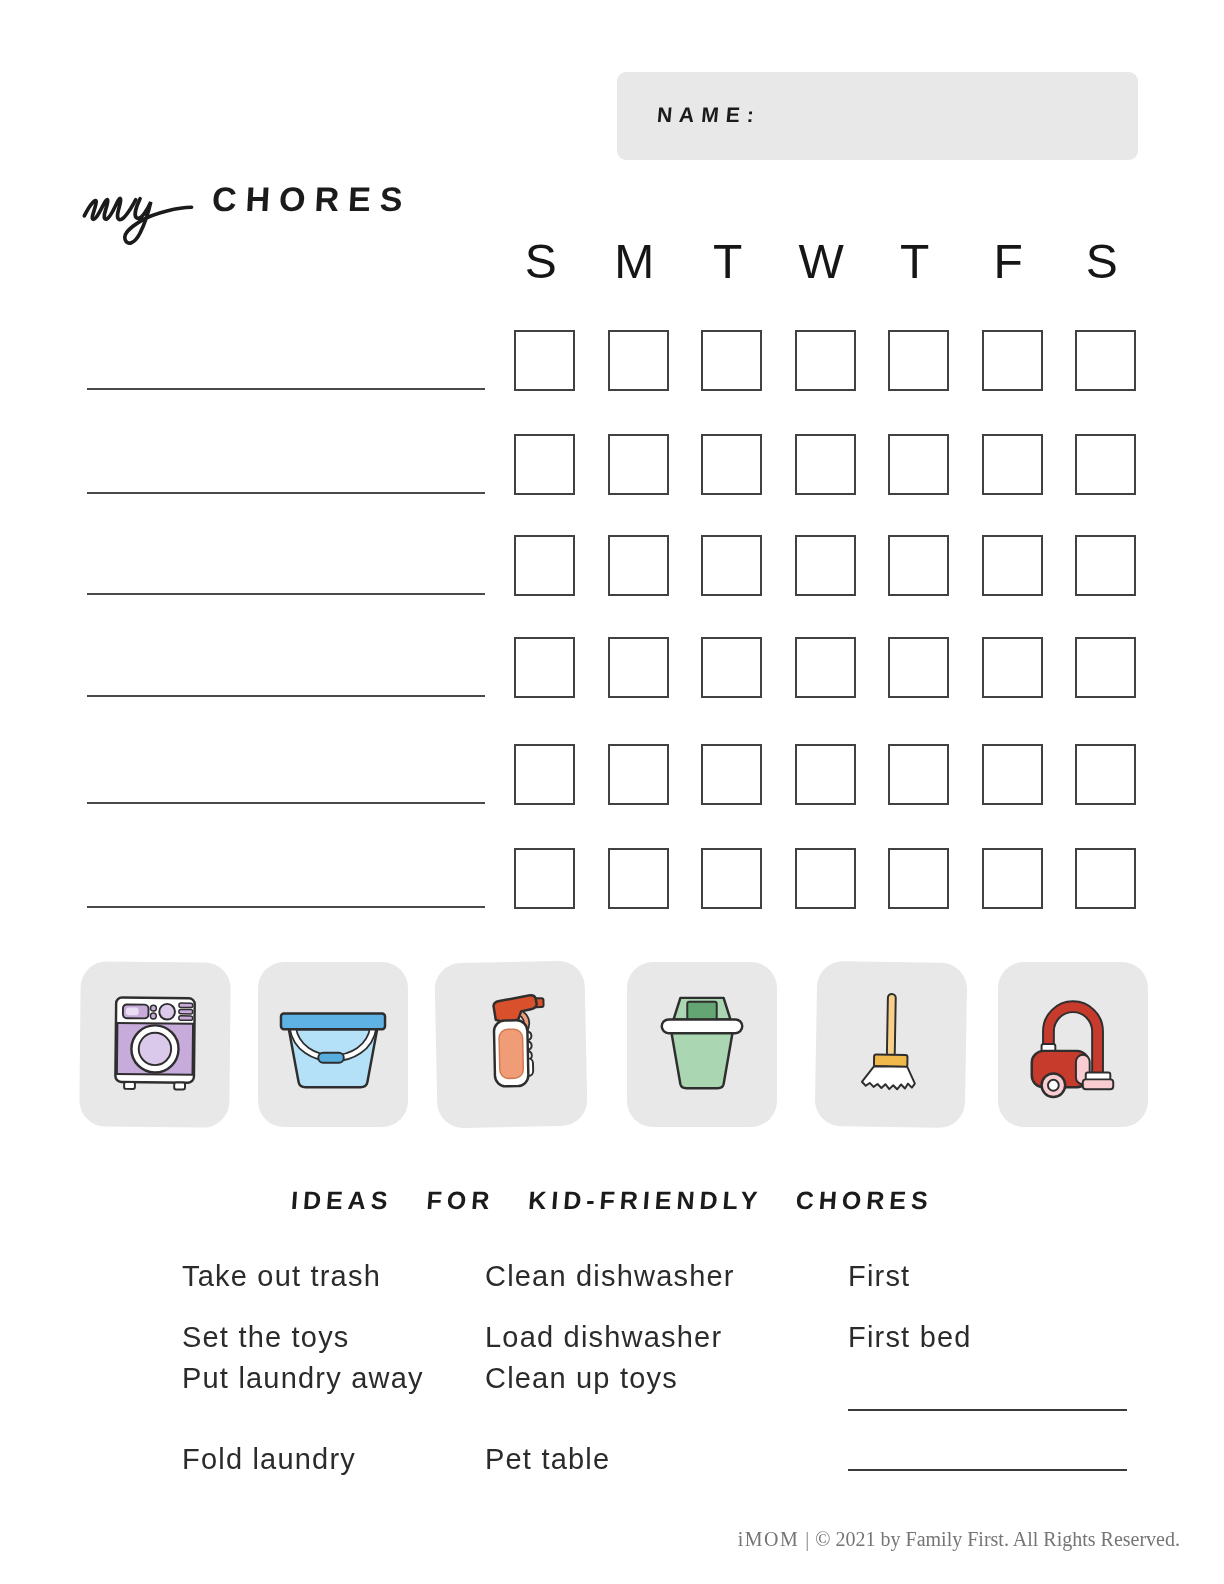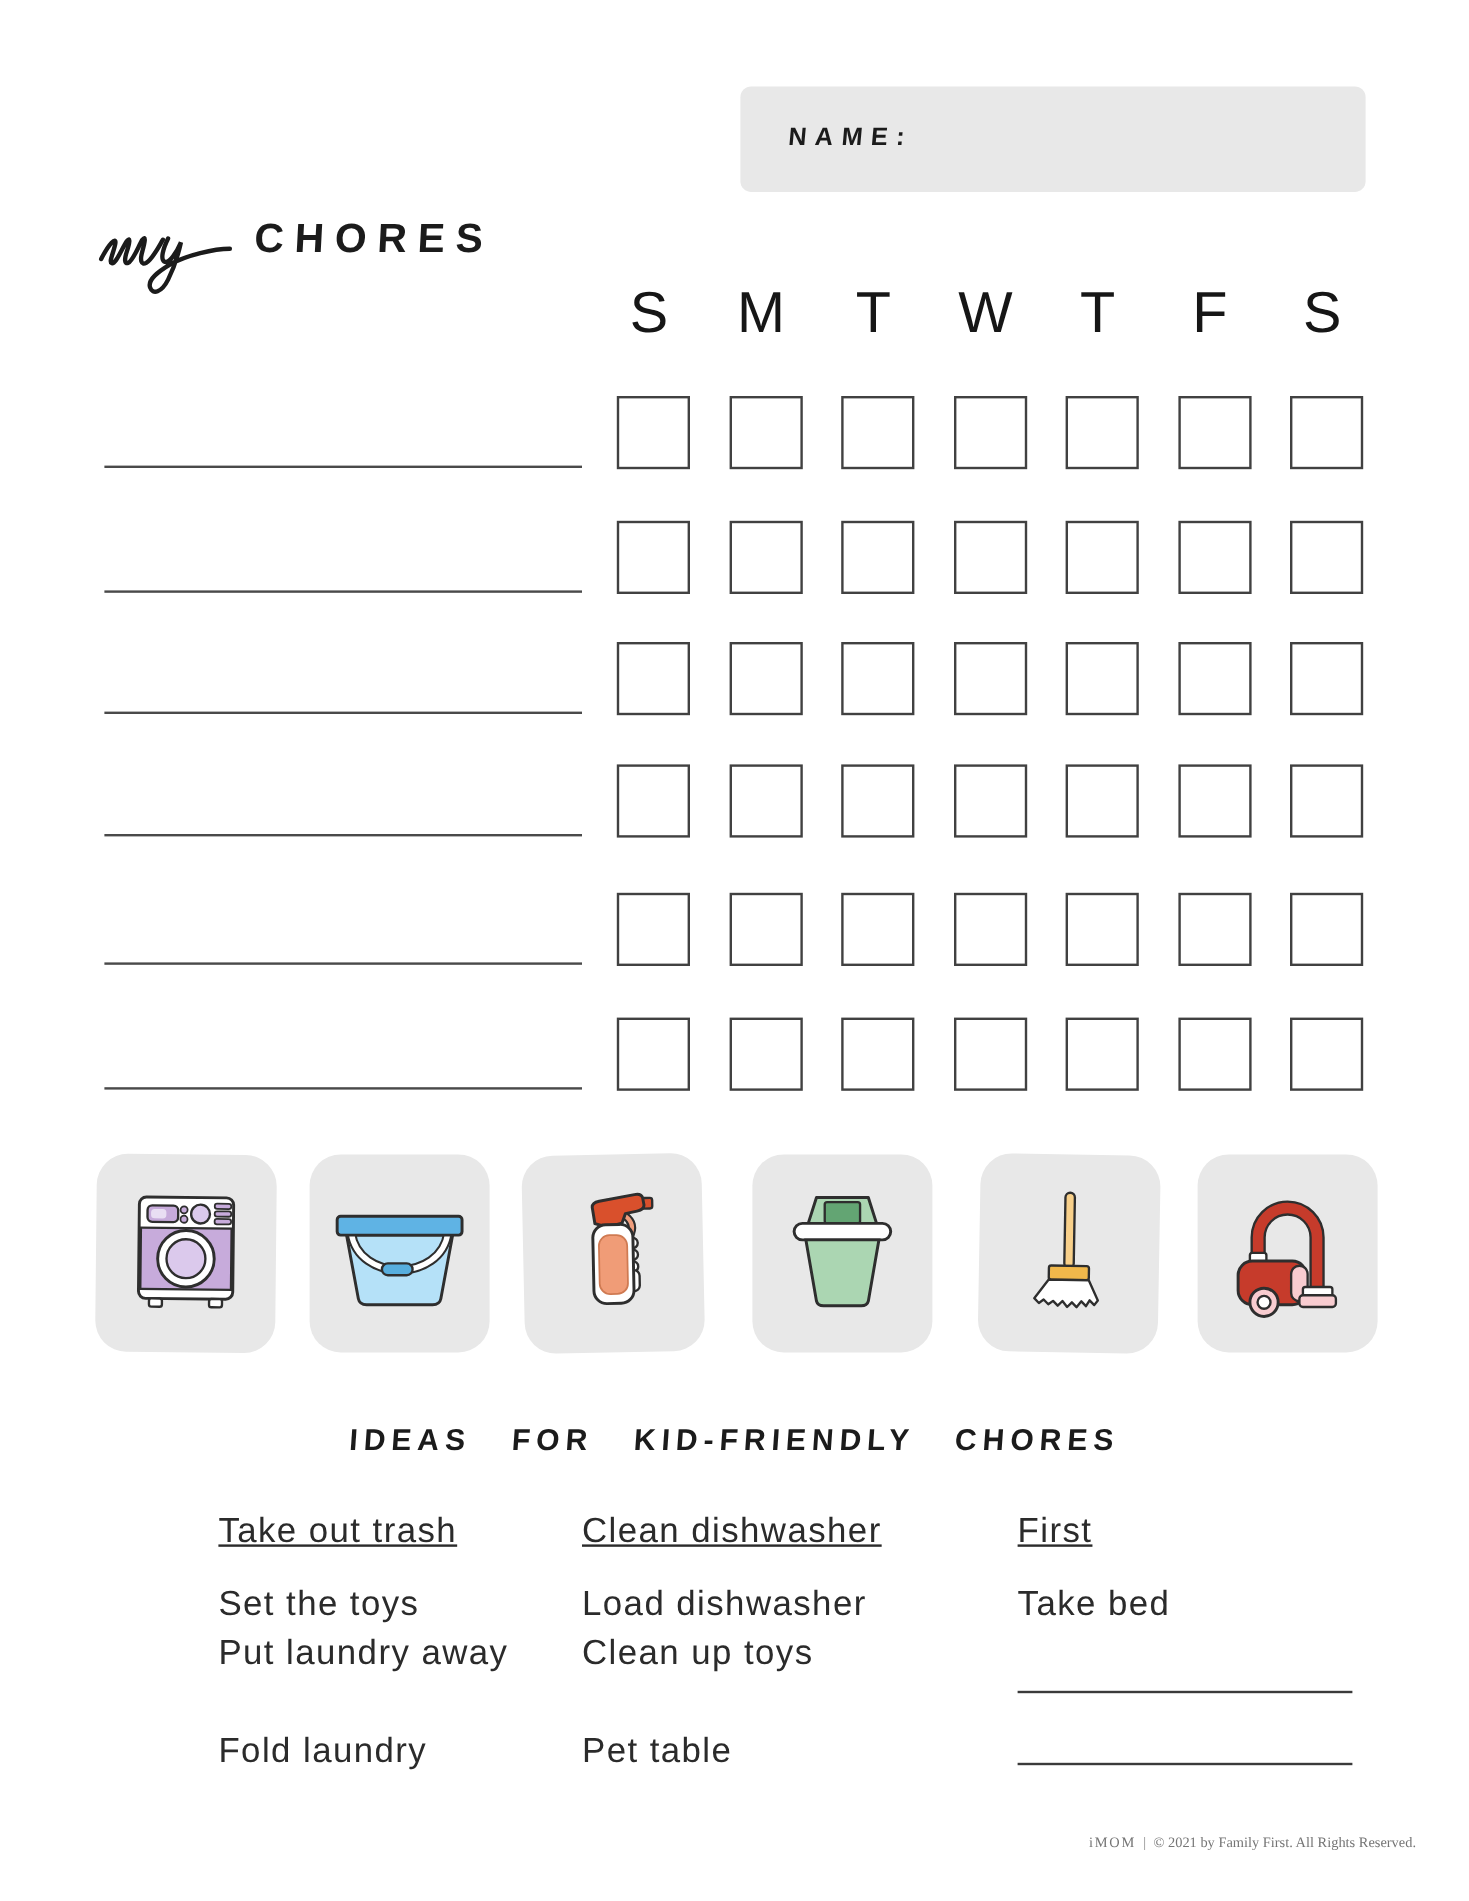--- a/index.html
+++ b/index.html
@@ -36,27 +36,27 @@
   .t4{left:627px;}
   .t5{left:816px;transform:rotate(1deg);}
   .t6{left:998px;}
 
   
   .ideas-heading{position:absolute;left:0;right:0;top:1186px;text-align:center;
                  font-size:25px;font-weight:700;letter-spacing:5px;word-spacing:22px;
                  transform:skewX(-4deg);color:#1b1b1b;}
   .idea{position:absolute;font-size:29px;letter-spacing:1.2px;line-height:1;color:#2b2b2b;}
   .c1{left:182px;}.c2{left:485px;}.c3{left:848px;}
-  .r1{top:1262px;text-decoration:underline;}.r2{top:1323px;}.r3{top:1364px;}.r4{top:1445px;}
+  .r1{top:1262px;}.r2{top:1323px;}.r3{top:1364px;}.r4{top:1445px;}
   .custom-line{position:absolute;left:848px;width:279px;height:2px;background:#3a3a3a;}
   .l1{top:1409px;}.l2{top:1469px;}
 
   
   .footer{position:absolute;right:44px;top:1528px;font-family:"Liberation Serif",serif;
-          font-size:12px;color:#757575;}
+          font-size:20px;color:#757575;}
   .footer .brand{letter-spacing:1.5px;}
   .footer .sep{padding:0 6px;color:#8a8a8a;}
 </style>
 </head>
 <body>
 
 <div class="page">
 
   <div class="name-box">
     <span class="name-label">NAME:</span>
@@ -210,21 +210,21 @@
   <div class="idea c1 r2">Set the toys</div>
   <div class="idea c1 r3">Put laundry away</div>
   <div class="idea c1 r4">Fold laundry</div>
 
   <div class="idea c2 r1">Clean dishwasher</div>
   <div class="idea c2 r2">Load dishwasher</div>
   <div class="idea c2 r3">Clean up toys</div>
   <div class="idea c2 r4">Pet table</div>
 
   <div class="idea c3 r1">First</div>
-  <div class="idea c3 r2">Take bed</div>
+  <div class="idea c3 r2">First bed</div>
   <div class="custom-line l1"></div>
   <div class="custom-line l2"></div>
 
   <div class="footer">
     <span class="brand">iMOM</span><span class="sep">|</span><span>© 2021 by Family First. All Rights Reserved.</span>
   </div>
 
 </div>
 
 </body></html>

